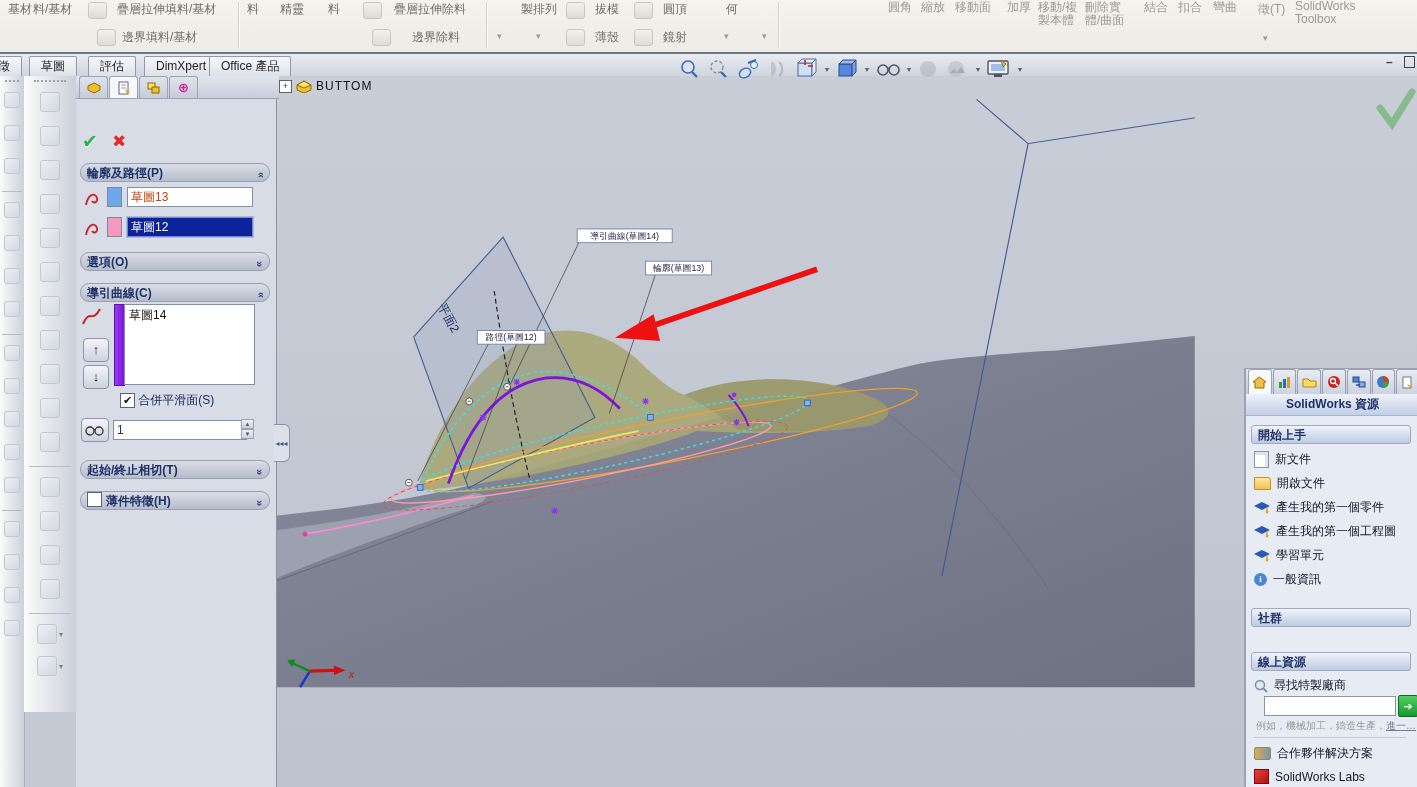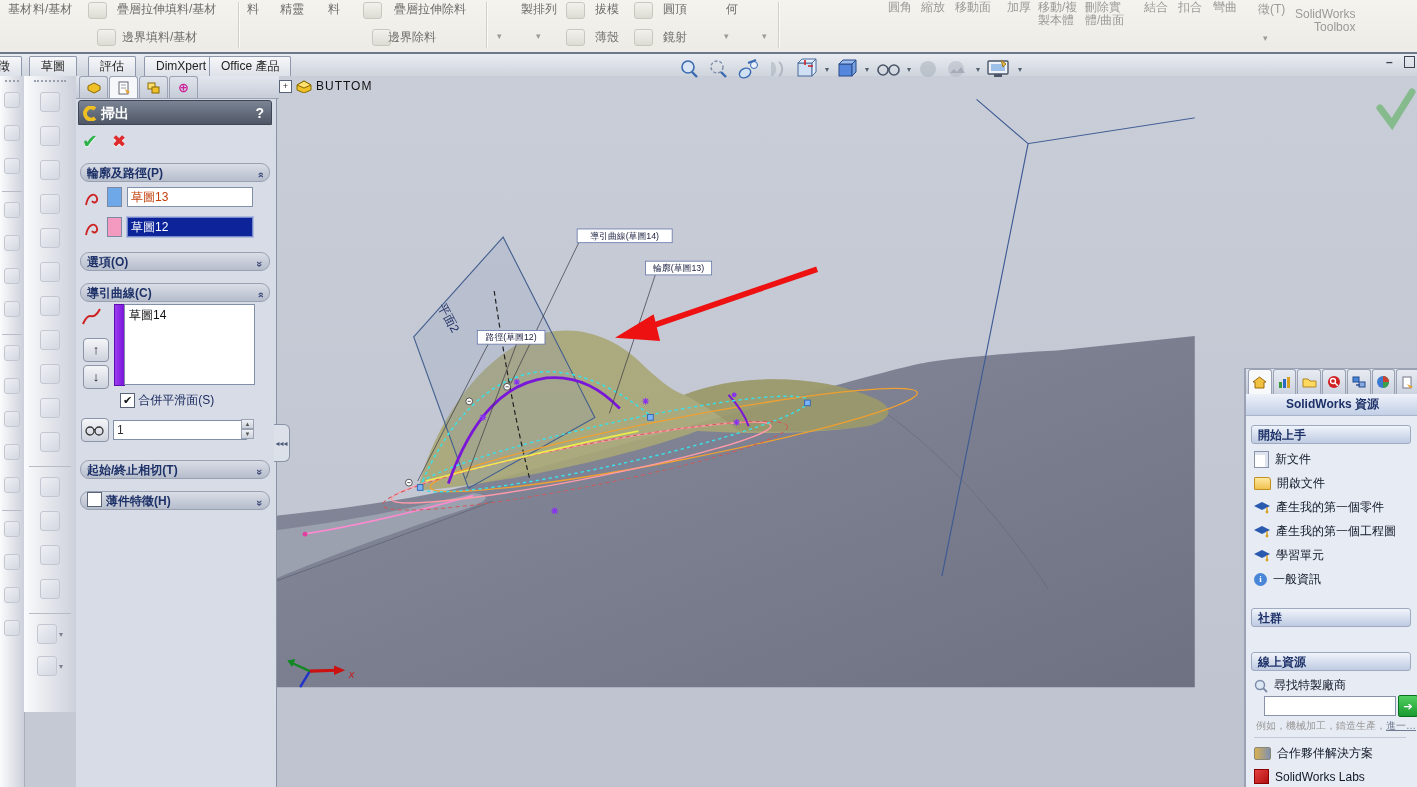--- a/index.html
+++ b/index.html
@@ -120,21 +120,21 @@
   <span class="rl" style="left:117px;top:3px">疊層拉伸填料/基材</span>
   <div class="ricon" style="left:97px;top:29px"></div>
   <span class="rl" style="left:122px;top:31px">邊界填料/基材</span>
   <div class="rsep" style="left:238px"></div>
   <span class="rl" style="left:247px;top:3px">料</span>
   <span class="rl" style="left:280px;top:3px">精靈</span>
   <span class="rl" style="left:328px;top:3px">料</span>
   <div class="ricon" style="left:363px;top:2px"></div>
   <span class="rl" style="left:394px;top:3px">疊層拉伸除料</span>
   <div class="ricon" style="left:372px;top:29px"></div>
-  <span class="rl" style="left:388px;top:31px">邊界除料</span>
+  <span class="rl" style="left:412px;top:31px">邊界除料</span>
   <div class="rsep" style="left:486px"></div>
   <span class="rl" style="left:521px;top:3px">製排列</span>
   <span class="rdrop" style="left:497px;top:31px">▾</span>
   <span class="rdrop" style="left:536px;top:31px">▾</span>
   <div class="ricon" style="left:566px;top:2px"></div>
   <span class="rl" style="left:595px;top:3px">拔模</span>
   <div class="ricon" style="left:566px;top:29px"></div>
   <span class="rl" style="left:595px;top:31px">薄殼</span>
   <div class="ricon" style="left:634px;top:2px"></div>
   <span class="rl" style="left:663px;top:3px">圓頂</span>
@@ -150,21 +150,21 @@
   <span class="rl dim" style="left:1007px;top:1px">加厚</span>
   <span class="rl dim" style="left:1038px;top:1px">移動/複
 製本體</span>
   <span class="rl dim" style="left:1085px;top:1px">刪除實
 體/曲面</span>
   <span class="rl dim" style="left:1144px;top:1px">結合</span>
   <span class="rl dim" style="left:1178px;top:1px">扣合</span>
   <span class="rl dim" style="left:1213px;top:1px">彎曲</span>
   <span class="rl dim" style="left:1258px;top:3px">徵(T)</span>
   <span class="rdrop" style="left:1263px;top:33px">▾</span>
-  <span class="rl dim" style="left:1295px;top:8px;text-align:right">SolidWorks
+  <span class="rl dim" style="left:1295px;top:0;text-align:left">SolidWorks
 Toolbox</span>
 </div>
 
 <div class="abs tabrow">
   <span class="tab" style="left:-14px">徵</span>
   <span class="tab" style="left:29px">草圖</span>
   <span class="tab" style="left:88px">評估</span>
   <span class="tab" style="left:144px">DimXpert</span>
   <span class="tab" style="left:209px">Office 產品</span>
   <span class="winctl" style="left:1386px;top:1px">–</span>
@@ -414,26 +414,20 @@
       <svg width="14" height="13">
           <rect x="1" y="2" width="7" height="6" fill="#ffe070" stroke="#8a6a00"></rect>
           <rect x="5" y="6" width="7" height="6" fill="#f0c028" stroke="#8a6a00"></rect>
         </svg>
     </div>
     <div class="pmtab">
       <span style="color:#cc2299;font-size:13px;font-weight:bold">⊕</span>
     </div>
   </div>
 
-  <div class="pmtitle">
-    <svg width="15" height="15" style="vertical-align:-3px;margin-right:3px">
-      <path d="M12,3 A6,6 0 1 0 12,12" fill="none" stroke="#f0c020" stroke-width="4"></path>
-    </svg><span>掃出</span>
-    <span class="q">?</span>
-  </div>
 
   <div class="okrow">
     <span class="okbtn">✔</span>
     <span class="cancelbtn">✖</span>
   </div>
 
   <div class="sec" style="top:87px">
     <span>輪廓及路徑(P)</span>
     <span class="chev up">»</span>
   </div>

